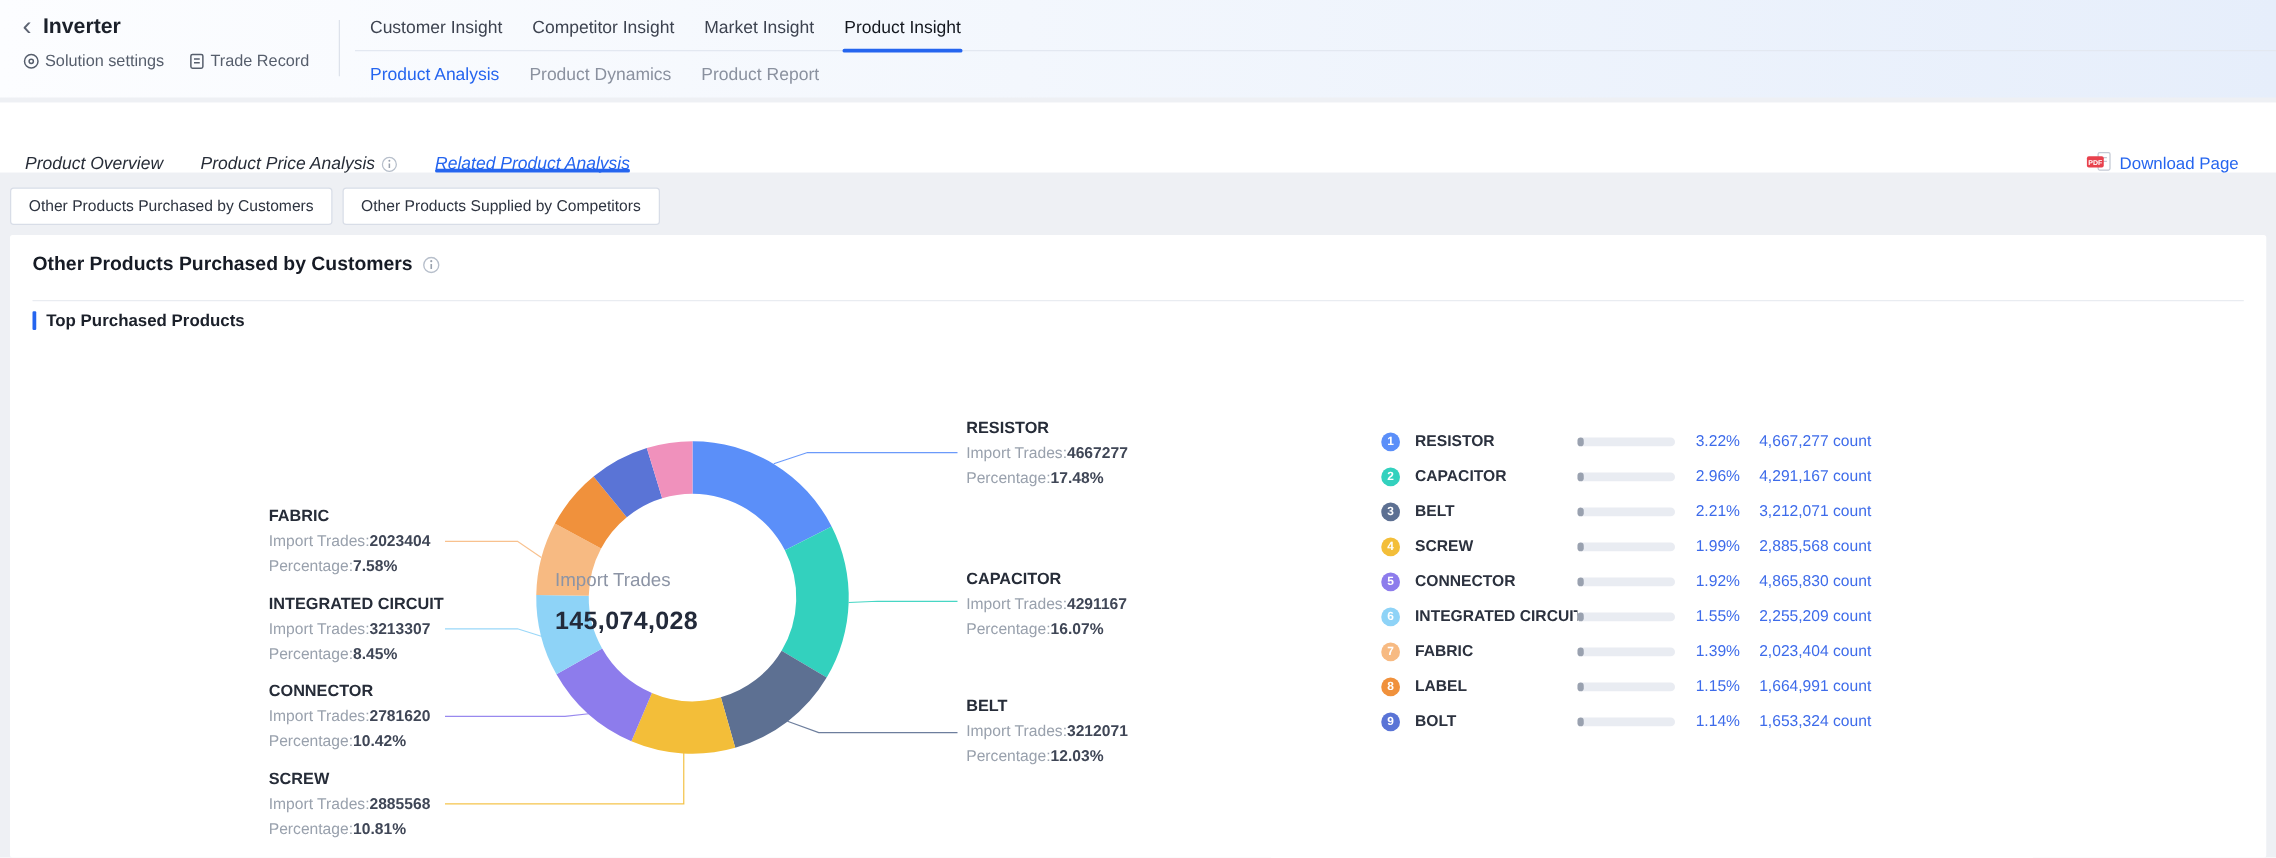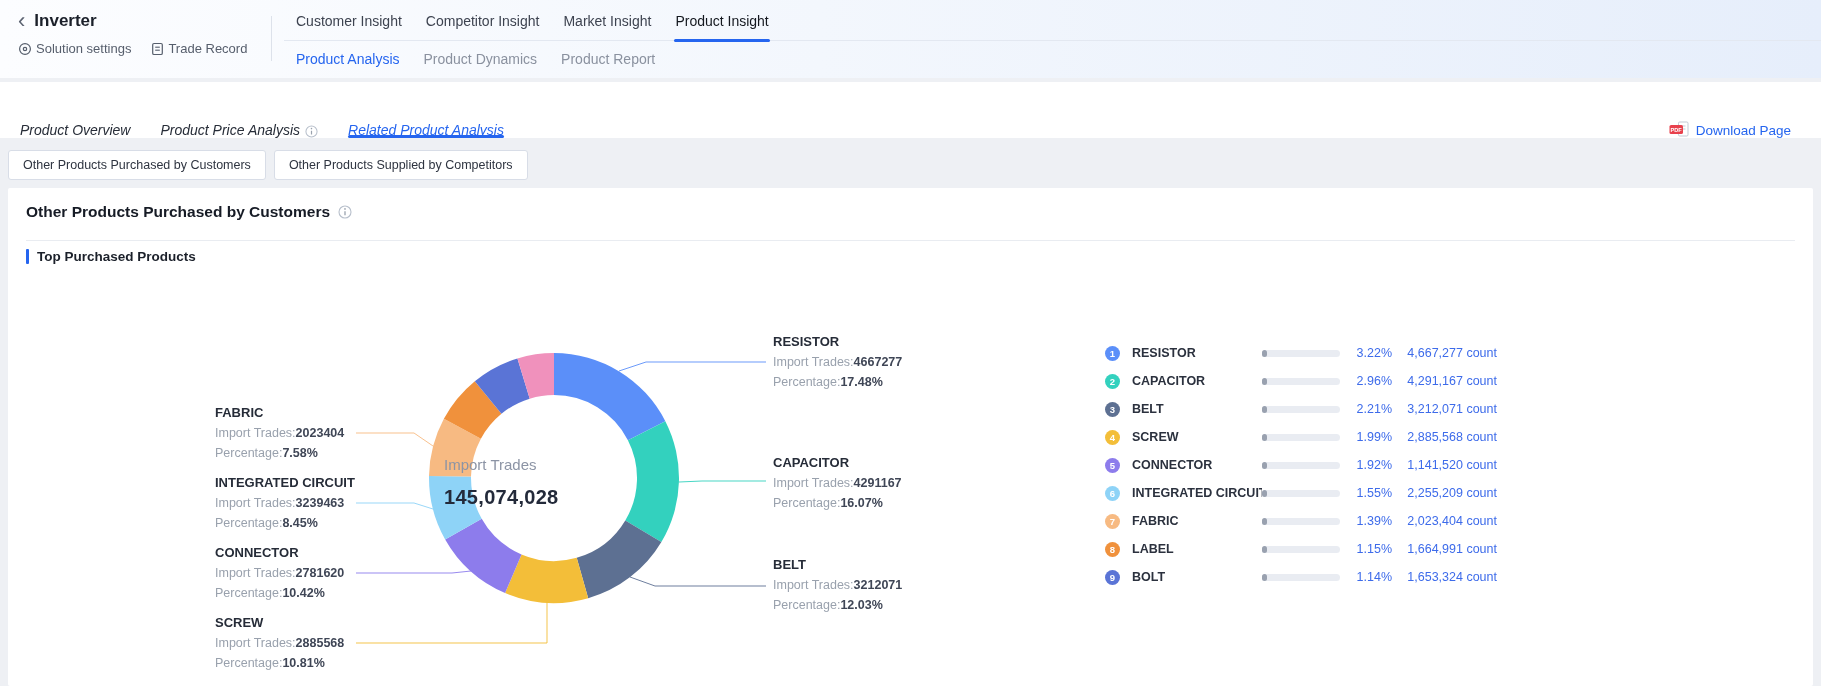--- a/index.html
+++ b/index.html
@@ -218,21 +218,21 @@
       <div class="c-line">Import Trades:<b>2885568</b></div>
       <div class="c-line">Percentage:<b>10.81%</b></div>
     </div>
     <div class="callout" style="left: 215px; top: 543px;">
       <div class="c-name">CONNECTOR</div>
       <div class="c-line">Import Trades:<b>2781620</b></div>
       <div class="c-line">Percentage:<b>10.42%</b></div>
     </div>
     <div class="callout" style="left: 215px; top: 473px;">
       <div class="c-name">INTEGRATED CIRCUIT</div>
-      <div class="c-line">Import Trades:<b>3239463</b></div>
+      <div class="c-line">Import Trades:<b>3213307</b></div>
       <div class="c-line">Percentage:<b>8.45%</b></div>
     </div>
     <div class="callout" style="left: 215px; top: 403px;">
       <div class="c-name">FABRIC</div>
       <div class="c-line">Import Trades:<b>2023404</b></div>
       <div class="c-line">Percentage:<b>7.58%</b></div>
     </div>
   </div>
 
 <div class="rank-list" id="rank-list">
@@ -272,21 +272,21 @@
       <span class="rank-pct">1.99%</span>
       <span class="rank-count">2,885,568 count</span>
     </div>
     <div class="rank-row">
       <span class="rank-badge" style="background: rgb(141, 124, 236);">5</span>
       <span class="rank-name">CONNECTOR</span>
       <span class="rank-bar" style="background: rgb(233, 236, 242);">
         <span class="fill" style="background: rgb(153, 161, 175); width: 5px;"></span>
       </span>
       <span class="rank-pct">1.92%</span>
-      <span class="rank-count">1,141,520 count</span>
+      <span class="rank-count">4,865,830 count</span>
     </div>
     <div class="rank-row">
       <span class="rank-badge" style="background: rgb(142, 211, 247);">6</span>
       <span class="rank-name">INTEGRATED CIRCUIT</span>
       <span class="rank-bar" style="background: rgb(233, 236, 242);">
         <span class="fill" style="background: rgb(153, 161, 175); width: 5px;"></span>
       </span>
       <span class="rank-pct">1.55%</span>
       <span class="rank-count">2,255,209 count</span>
     </div>

